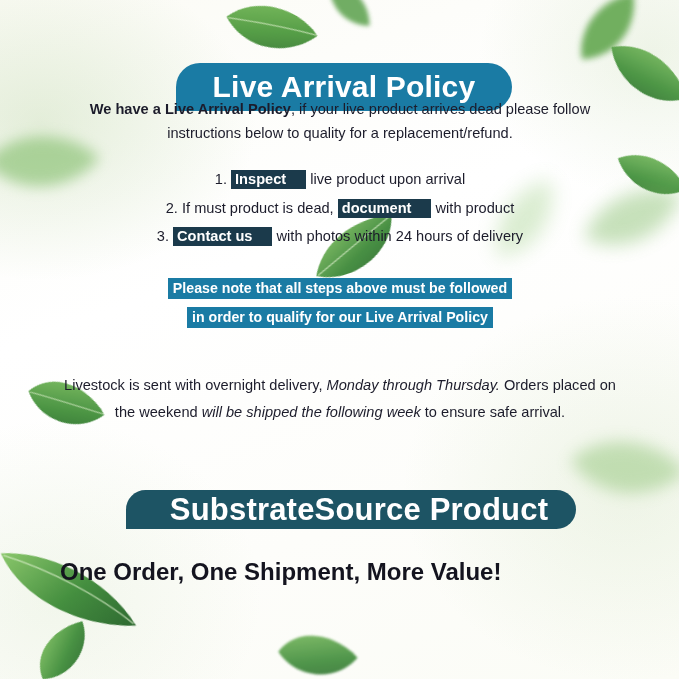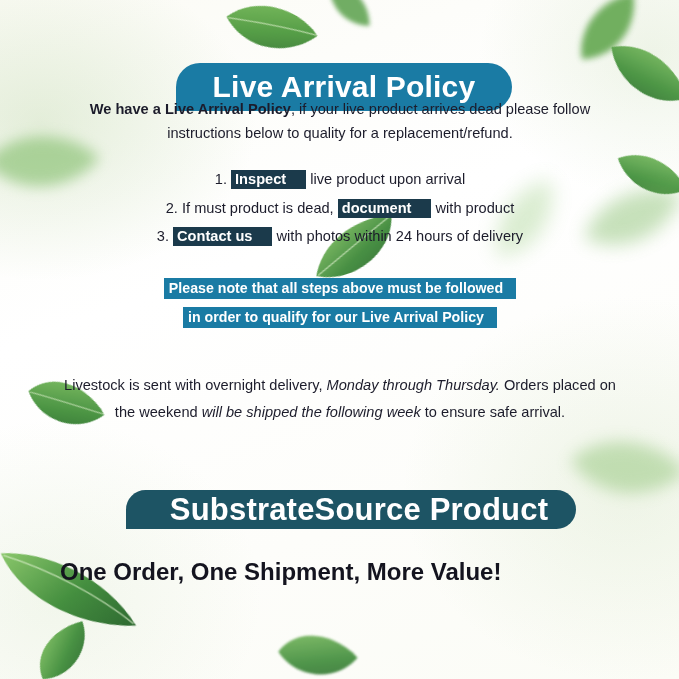--- a/index.html
+++ b/index.html
@@ -114,21 +114,21 @@
     top: 274px;
     width: 560px;
     text-align: center;
     line-height: 2.02;
     font-size: 14.2px;
   }
   .note span {
     background: #1a7ba4;
     color: #ffffff;
     font-weight: bold;
-    padding: 2px 13px 3px 5px;
+    padding: 2px 5px 3px 5px;
     white-space: nowrap;
   }
 
   .ship {
     left: 60px;
     top: 372px;
     width: 560px;
     font-size: 14.6px;
     line-height: 1.82;
   }

